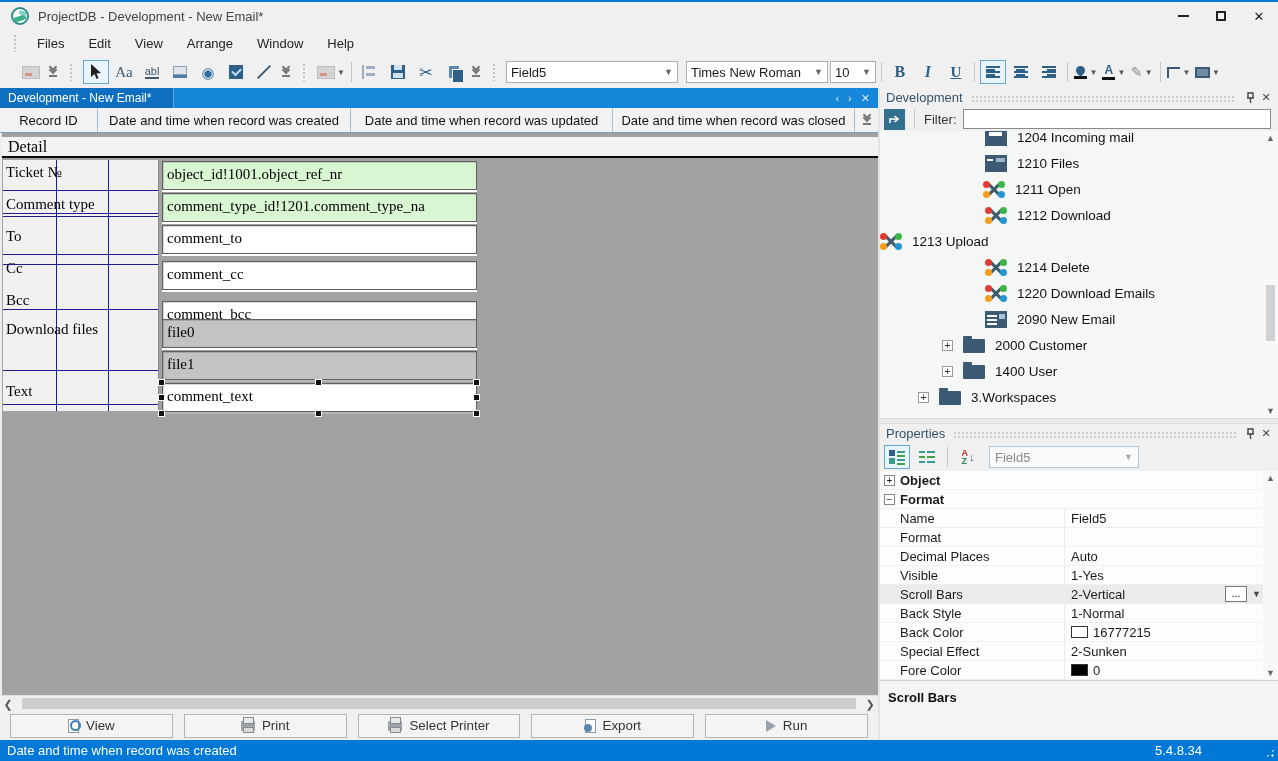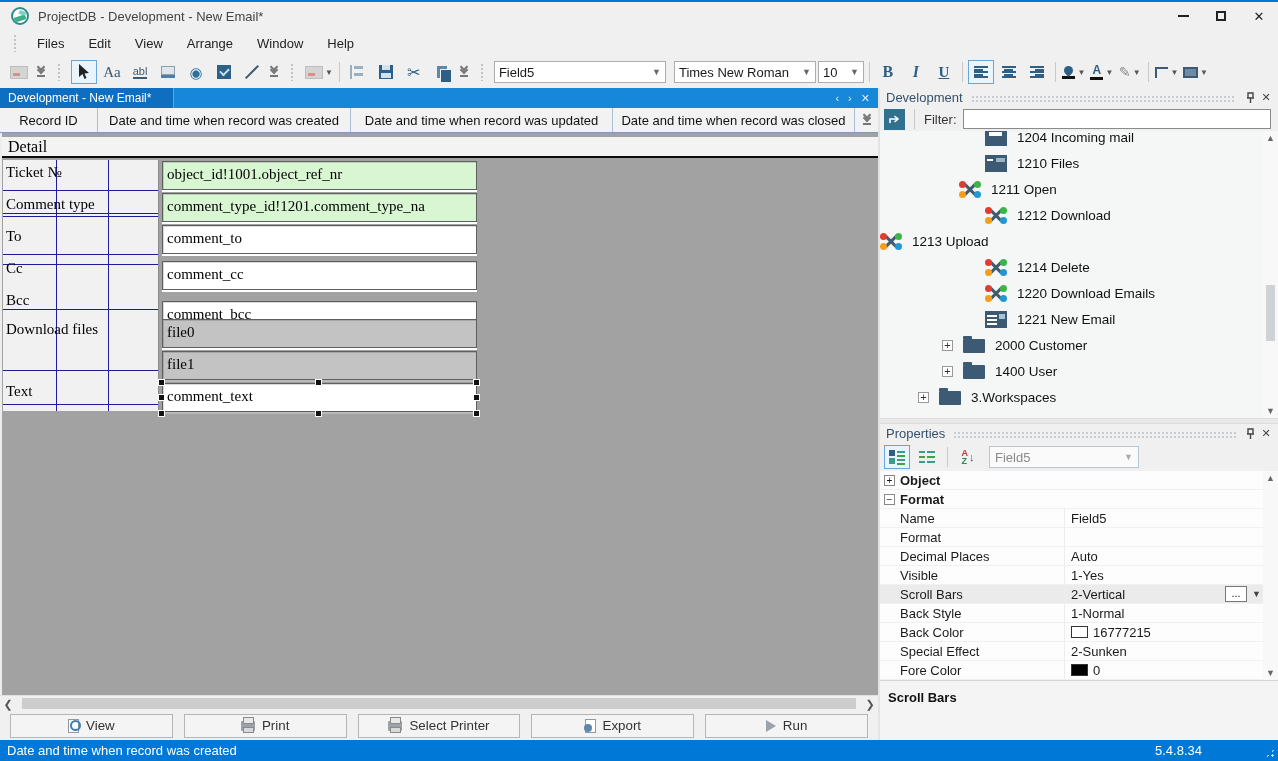--- a/index.html
+++ b/index.html
@@ -17,21 +17,21 @@
   .win-btn { width:38px; display:flex; align-items:center; justify-content:center; color:#222; font-size:13px; }
   .glyph-min { width:11px; height:2px; background:#222; display:inline-block; }
   .glyph-max { width:10px; height:10px; border:2px solid #222; display:inline-block; }
 
   
   .menubar { height:26px; display:flex; align-items:center; padding-left:6px; flex:0 0 auto; }
   .grip { width:5px; height:18px; margin:0 7px; background-image:radial-gradient(circle,#c3c3c3 1px,transparent 1.3px); background-size:4px 4px; flex:0 0 auto; }
   .menu-item { padding:3px 12px; color:#222; }
 
   
-  .toolbar { height:32px; display:flex; align-items:center; padding-left:6px; gap:2px; flex:0 0 auto; white-space:nowrap; }
+  .toolbar { height:32px; display:flex; align-items:center; padding-left:18px; gap:2px; flex:0 0 auto; white-space:nowrap; }
   .tbtn { height:24px; min-width:26px; display:flex; align-items:center; justify-content:center; border:1px solid transparent; color:#2d5f87; }
   .tbtn.selected { border:1px solid #66a7d8; background:#eaf4fc; }
   .tsep { width:1px; height:20px; background:#c8c8c8; margin:0 3px; }
   .ovf { display:flex; flex-direction:column; align-items:center; margin:0 3px; }
   .ovf i { display:block; width:6px; height:6px; border-right:2px solid #777; border-bottom:2px solid #777; transform:rotate(45deg); margin:-3px 0 0 0; }
   .ovf b { display:block; width:8px; height:2px; background:#777; margin-top:2px; }
   .ico-img { width:18px; height:13px; background:#c9c9c9; border:1px solid #aaa; position:relative; }
   .ico-img::after { content:""; position:absolute; left:2px; bottom:2px; width:7px; height:3px; background:#d06a5a; }
   .ico-img.dim { opacity:.7; }
   .ptr-svg { display:block; }
@@ -498,21 +498,21 @@
         <div class="tree">
           <div id="tree-list" style="margin-top:-7px">
               <div class="titem" style="padding-left:105px">
                 <span class="ticon i-folder-mail"></span>
                 <span class="tlabel">1204 Incoming mail</span>
               </div>
               <div class="titem" style="padding-left:105px">
                 <span class="ticon i-folder-files"></span>
                 <span class="tlabel">1210 Files</span>
               </div>
-              <div class="titem" style="padding-left:79px">
+              <div class="titem" style="padding-left:103px">
                 <span class="ticon i-action">
                   <i class="xbar b1"></i>
                   <i class="xbar b2"></i>
                   <i class="dot tl"></i>
                   <i class="dot tr"></i>
                   <i class="dot bl"></i>
                   <i class="dot br"></i>
                 </span>
                 <span class="tlabel">1211 Open</span>
               </div>
@@ -555,21 +555,21 @@
                   <i class="xbar b2"></i>
                   <i class="dot tl"></i>
                   <i class="dot tr"></i>
                   <i class="dot bl"></i>
                   <i class="dot br"></i>
                 </span>
                 <span class="tlabel">1220 Download Emails</span>
               </div>
               <div class="titem" style="padding-left:105px">
                 <span class="ticon i-email"></span>
-                <span class="tlabel">1221 New Email</span>
+                <span class="tlabel">2090 New Email</span>
               </div>
               <div class="titem" style="padding-left:62px">
                 <span class="expander">+</span>
                 <span class="ticon i-folder"></span>
                 <span class="tlabel">2000 Customer</span>
               </div>
               <div class="titem" style="padding-left:62px">
                 <span class="expander">+</span>
                 <span class="ticon i-folder"></span>
                 <span class="tlabel">1400 User</span>

